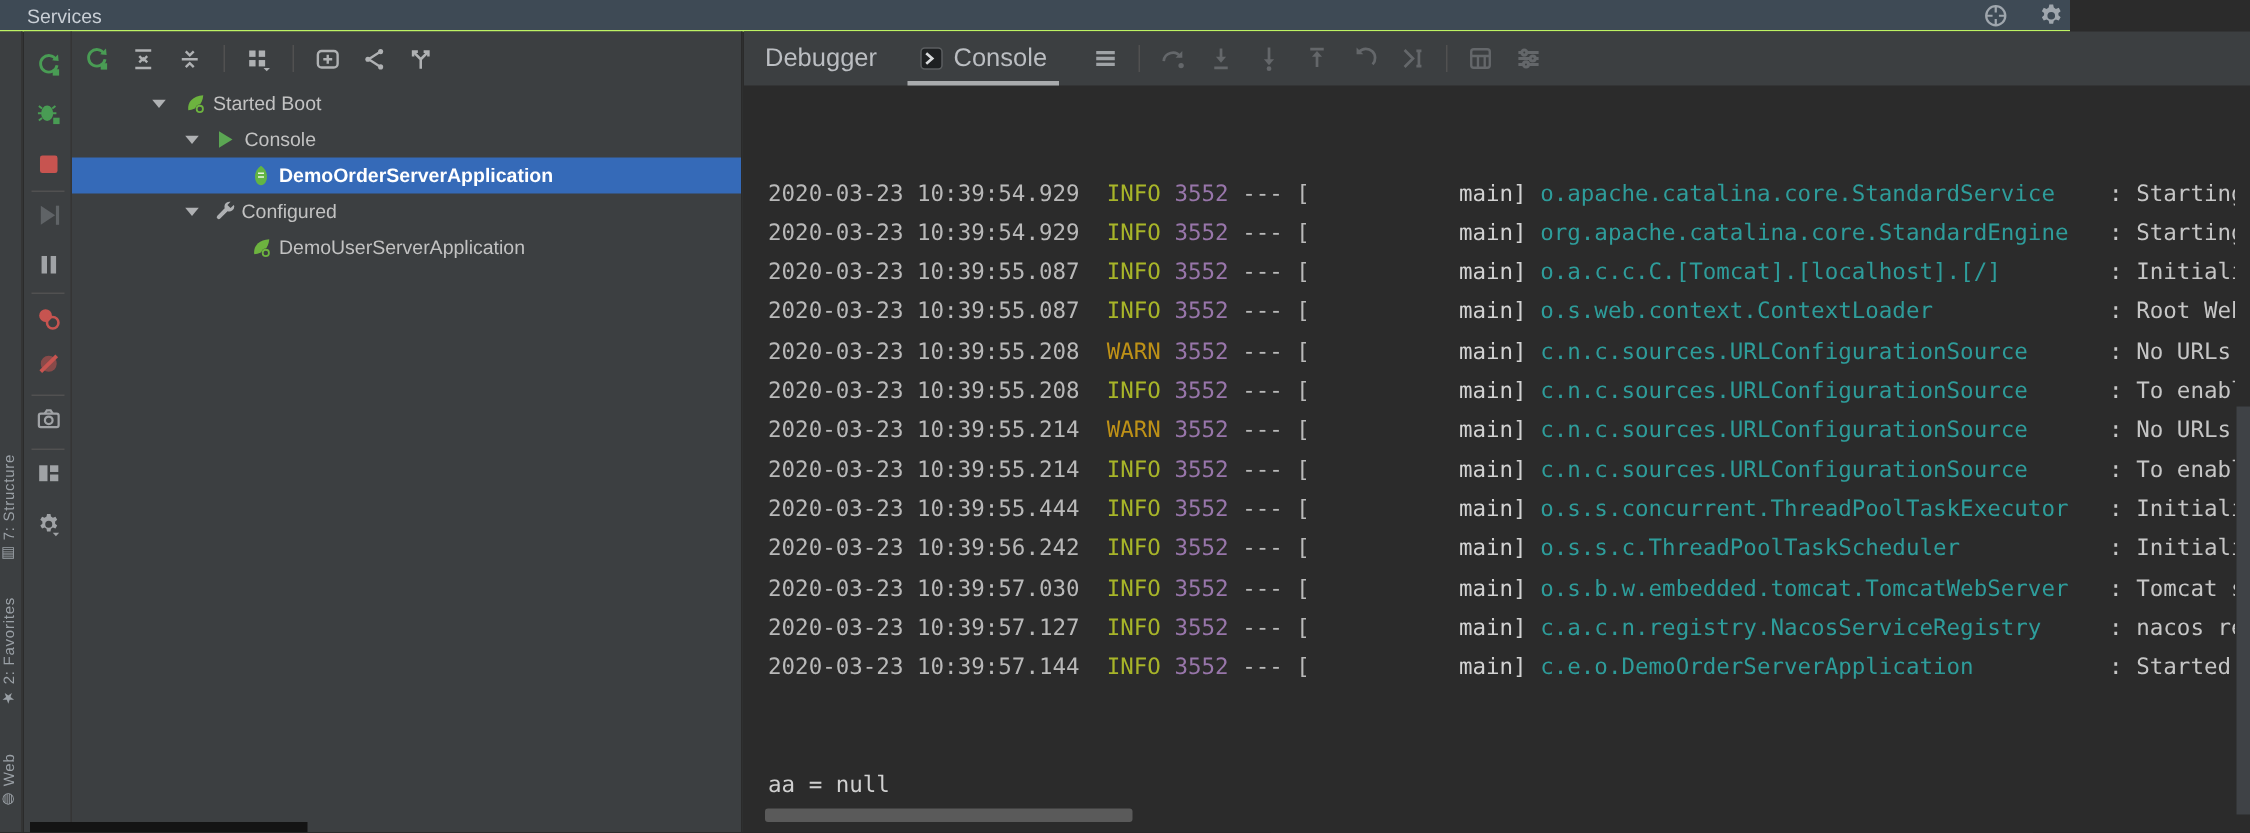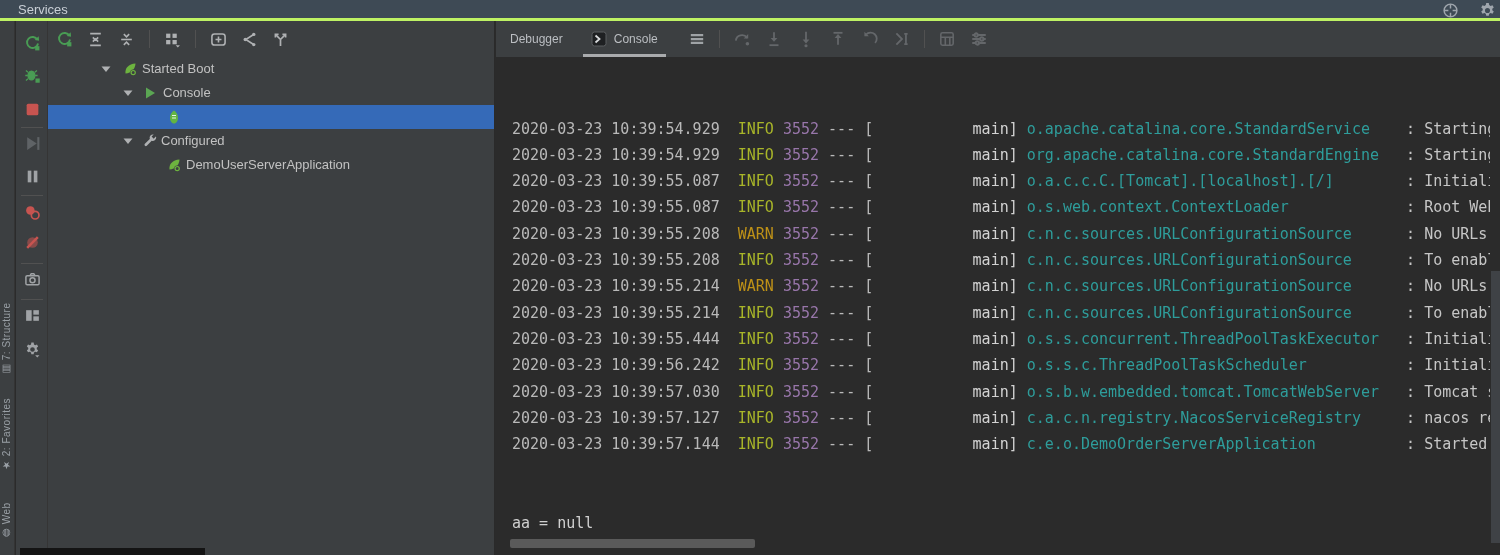--- a/index.html
+++ b/index.html
@@ -1,22 +1,22 @@
 <!DOCTYPE html>
 <html style="--info: #A8B529; --warn: #BE9117; --pid: #9876AA; --logger: #2E9D9B; --selection: #356AB8; --accent_green: #499C54; --stop_red: #C75450; --endpoint_orange: #D97B3F; --annotation_red: #E3241D;"><head>
 <meta charset="utf-8">
 <style>
   * { box-sizing: border-box; margin: 0; padding: 0; }
   html,body { width:1500px; height:555px; background:#2B2B2B; overflow:hidden;
               font-family:"Liberation Sans", sans-serif; }
   #app { position:relative; width:1500px; height:555px; background:#2B2B2B; overflow:hidden; }
 
   
-  .titlebar { position:absolute; left:0; top:0; width:1500px; height:21px;
-              background:#3E4A55; border-bottom:3px solid #bef264;
+  .titlebar { position:absolute; left:0; top:0; width:1380px; height:21px;
+              background:#3E4A55; border-bottom:1px solid #bef264;
               display:flex; align-items:center; }
   .titlebar .title { margin-left:18px; font-size:13px; color:#C9CfD6; }
   .titlebar-icons { position:absolute; right:4px; top:2px; display:flex; gap:20px; }
   .tb-icon { width:17px; height:17px; color:#9FA6AD; }
   .tb-icon svg { width:100%; height:100%; }
 
   
   .stripe { position:absolute; left:0; top:21px; width:15px; height:534px;
             background:#3C3F41; border-right:1px solid #343434; }
   .stripe-label { position:absolute; left:1px; width:13px;
@@ -45,21 +45,21 @@
   .tr-el { position:absolute; top:4px; width:16px; height:16px; }
   .tr-el svg { width:100%; height:100%; }
   .tr-label { position:absolute; top:0; }
 
   
   .consolepanel { position:absolute; left:496px; top:21px; width:1004px; height:534px;
                   background:#2B2B2B; }
   .tabbar { position:absolute; left:0; top:0; width:100%; height:36px; background:#3C3F41;
             display:flex; align-items:stretch; }
   .tab { position:relative; display:flex; align-items:center; gap:7px;
-         padding:0 14px; font-size:12px; color:#BBBEC2; cursor:default; }
+         padding:0 14px; font-size:17px; color:#BBBEC2; cursor:default; }
   .tab.active::after { content:""; position:absolute; left:6px; right:6px; bottom:0;
                        height:3px; background:#A9ABAD; }
   .tab-icon { width:16px; height:16px; }
   .tab-icon svg { width:100%; height:100%; }
   .cbar-icon { width:18px; height:18px; margin:auto 7px; color:#64676A; flex:none; }
   .cbar-icon.bright { color:#9FA3A6; }
   .cbar-icon svg { width:100%; height:100%; }
   .cbar-sep { width:1px; height:18px; background:#515151; margin:auto 6px; flex:none; }
 
   .log-area { position:absolute; left:0; top:42px; right:10px; bottom:8px;
@@ -254,20 +254,21 @@
         <span class="tr-el" style="left:94px; color:#5BA653;"><svg viewBox="0 0 16 16" fill="currentColor">
               <path d="M4 2.5l9 5.5-9 5.5z"></path>
             </svg></span>
         <span class="tr-label" style="left:115px;">Console</span>
       </div>
       <div class="tree-row selected">
         <span class="tr-el" style="left:118px;"><svg viewBox="0 0 16 16">
               <path d="M8 1.5c2.2 1.5 4 4.1 4 7.2 0 3.2-1.7 5.8-4 5.8S4 11.9 4 8.7c0-3.1 1.8-5.7 4-7.2z" fill="#62B543"></path>
               <path d="M6 6.5h4M6 9h4" stroke="#E8F5E0" stroke-width="1.1"></path>
             </svg></span>
+        <span class="tr-label" style="left:138px;">DemoOrderServerApplication</span>
       </div>
       <div class="tree-row">
         <span class="tr-el" style="left:72px; color:#AFB1B3;"><svg viewBox="0 0 16 16" fill="currentColor">
               <path d="M3.5 5.5h9L8 11z"></path>
             </svg></span>
         <span class="tr-el" style="left:94px; color:#AFB1B3;"><svg viewBox="0 0 16 16" fill="currentColor">
               <path d="M14.2 4.6a3.4 3.4 0 01-4.5 3.2l-4.9 4.9a1.3 1.3 0 01-1.9-1.9l4.9-4.9a3.4 3.4 0 013.9-4.4L9.6 3.6l2.1 2.1 2.1-2.1c.3.3.4.6.4 1z"></path>
             </svg></span>
         <span class="tr-label" style="left:113px;">Configured</span>
       </div>

